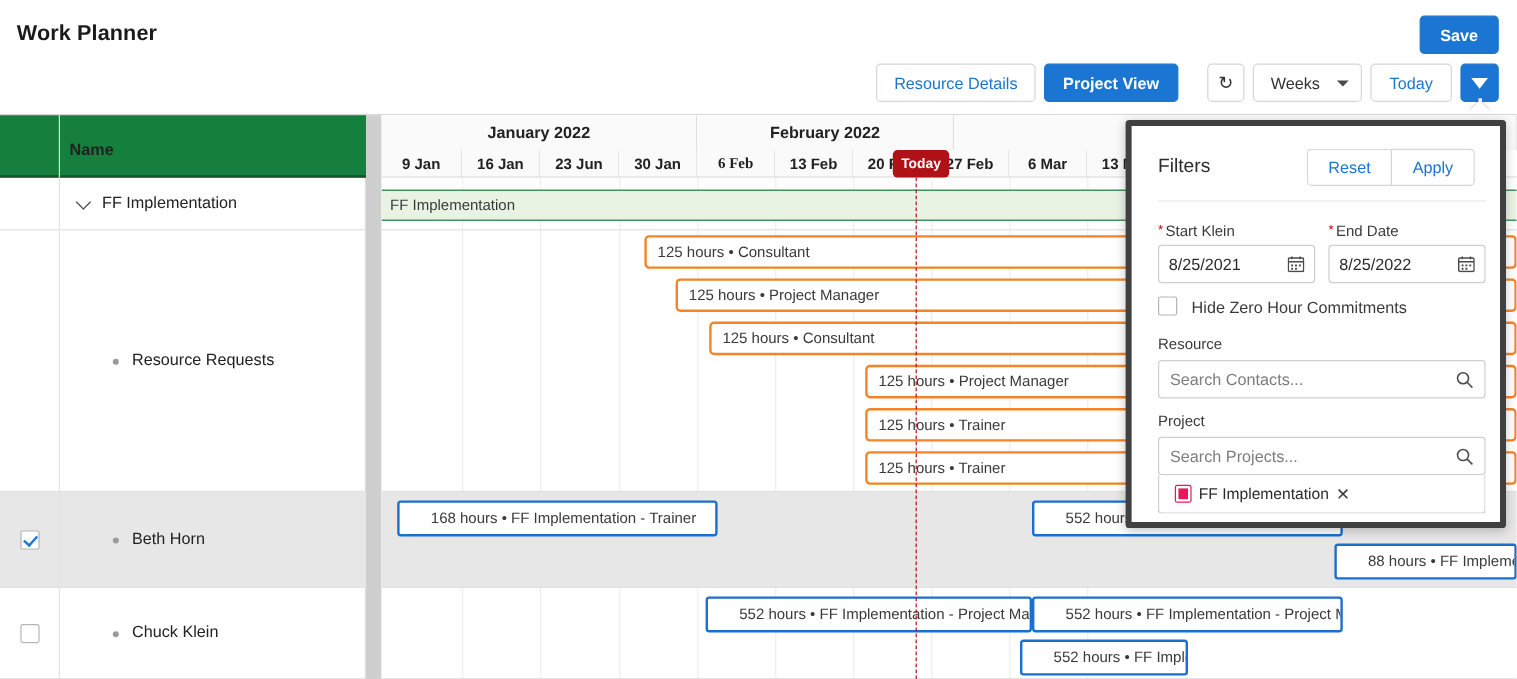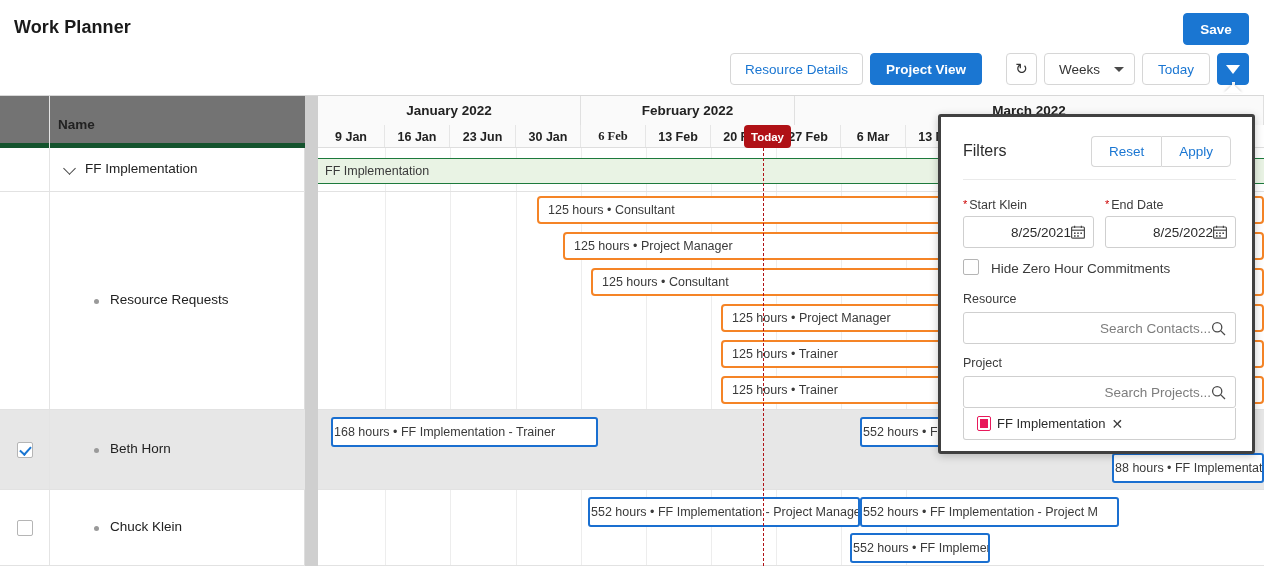--- a/index.html
+++ b/index.html
@@ -74,21 +74,21 @@
     position: absolute; left: 0; top: 96px; width: 305px; height: 470px;
     background: #fff; border-right: 1px solid #dedede;
   }
   .splitter { position: absolute; left: 305px; top: 96px; width: 13px; height: 470px; background: #cfcfcf; }
   .right-pane {
     position: absolute; left: 318px; top: 96px; width: 946px; height: 470px;
     overflow: hidden; background: #fff;
   }
 
   
-  .lh { position: absolute; left: 0; top: 0; width: 305px; height: 52px; background: #737373; border-bottom: 5px solid #14532d; }
+  .lh { position: absolute; left: 0; top: 0; width: 305px; height: 52px; background: #15803d; border-bottom: 2px solid #14532d; }
   .lh-check { position: absolute; left: 0; top: 0; width: 50px; height: 52px; border-right: 1px solid #e4e4e4; }
   .lh-name { position: absolute; left: 58px; top: 21px; font-size: 13.5px; font-weight: bold; color: #222; }
 
   .lrow { position: absolute; left: 0; width: 305px; border-bottom: 1px solid #e2e2e2; }
   .lrow .cellcheck { position: absolute; left: 0; top: 0; width: 50px; height: 100%; border-right: 1px solid #e4e4e4; }
   .lrow .label { position: absolute; font-size: 13.5px; color: #222; white-space: nowrap; }
   .chev {
     position: absolute; left: 64px; width: 13px; height: 13px;
   }
   .chev::before {
@@ -135,29 +135,29 @@
     font-size: 12.5px; color: #3a3a3a; display: flex; align-items: center; padding-left: 7px;
     white-space: nowrap; overflow: hidden;
   }
   .bar-orange {
     position: absolute; background: #fff; border: 2px solid #f58426; border-radius: 4px;
     font-size: 12.5px; color: #3a3a3a; display: flex; align-items: center; padding-left: 9px;
     white-space: nowrap; overflow: hidden;
   }
   .bar-blue {
     position: absolute; background: #fff; border: 2px solid #1a6fd0; border-radius: 3px;
-    font-size: 12.5px; color: #3a3a3a; display: flex; align-items: center; padding-left: 1px;
+    font-size: 12.5px; color: #3a3a3a; display: flex; align-items: center; padding-left: 26px;
     white-space: nowrap; overflow: hidden;
   }
 
   
   .filters {
-    position: absolute; left: 938px; top: 114px; width: 317px; height: 340px;
-    background: #fff; border: 3px solid #404040; border-radius: 3px;
-    box-shadow: 0 2px 9px rgba(0,0,0,.22); z-index: 40; text-align: right;
+    position: absolute; left: 938px; top: 100px; width: 317px; height: 340px;
+    background: #fff; border: 5px solid #404040; border-radius: 3px;
+    box-shadow: 0 2px 9px rgba(0,0,0,.22); z-index: 40;
   }
   .f-title { position: absolute; left: 22px; top: 25px; font-size: 16px; color: #2b2b2b; }
   .f-btns { position: absolute; right: 21px; top: 19px; display: flex; }
   .f-btn {
     height: 31px; padding: 0 17px; background: #fff; border: 1px solid #d6d6d6;
     color: #1a76d2; font-size: 13.5px; font-family: inherit; cursor: pointer;
     display: flex; align-items: center; justify-content: center;
   }
   .f-btn.left { border-radius: 4px 0 0 4px; border-right: none; }
   .f-btn.right { border-radius: 0 4px 4px 0; }

